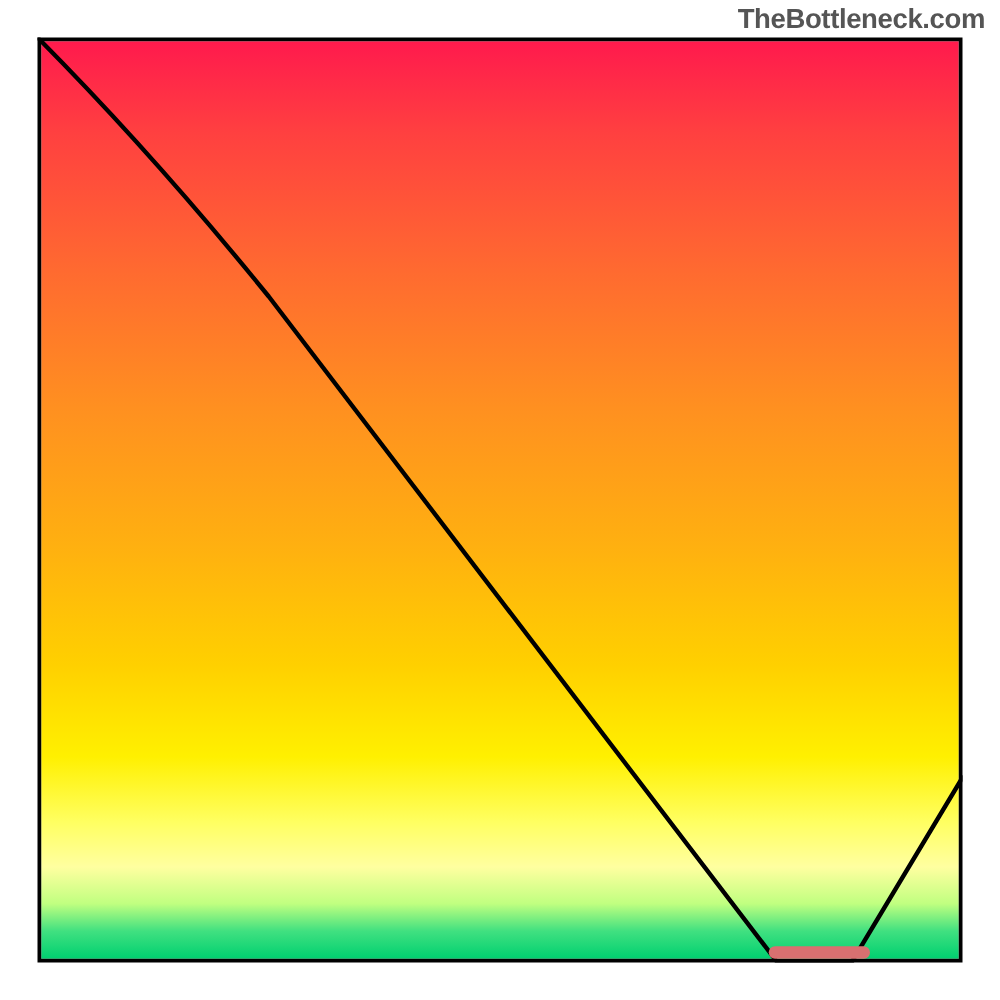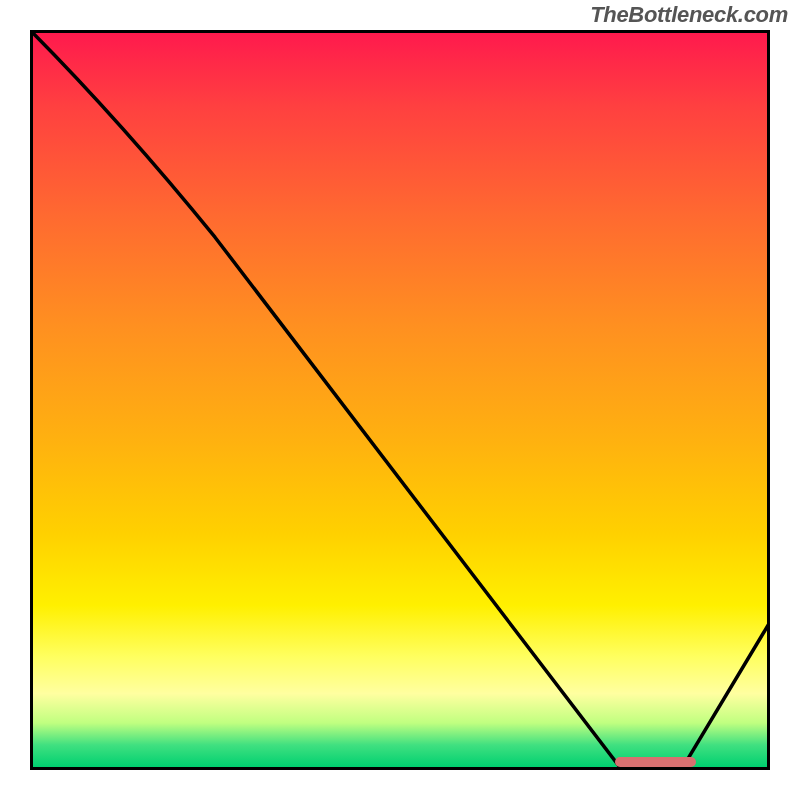--- a/index.html
+++ b/index.html
@@ -7,21 +7,20 @@
     padding: 0;
     width: 800px;
     height: 800px;
     background: #ffffff;
     font-family: Arial, Helvetica, sans-serif;
   }
   .container {
     position: relative;
     width: 796px;
     height: 800px;
-    font-style: italic;
   }
   .watermark {
     position: absolute;
     top: 2px;
     right: 8px;
     font-size: 22px;
     font-weight: bold;
     color: #555;
     letter-spacing: -0.3px;
   }

